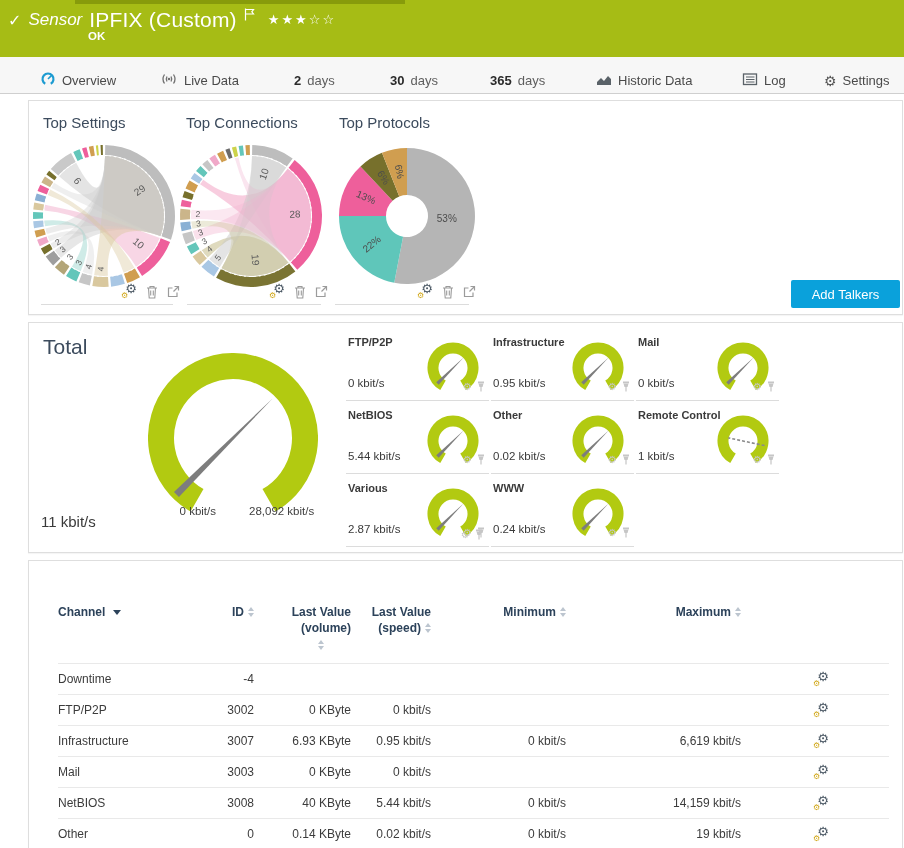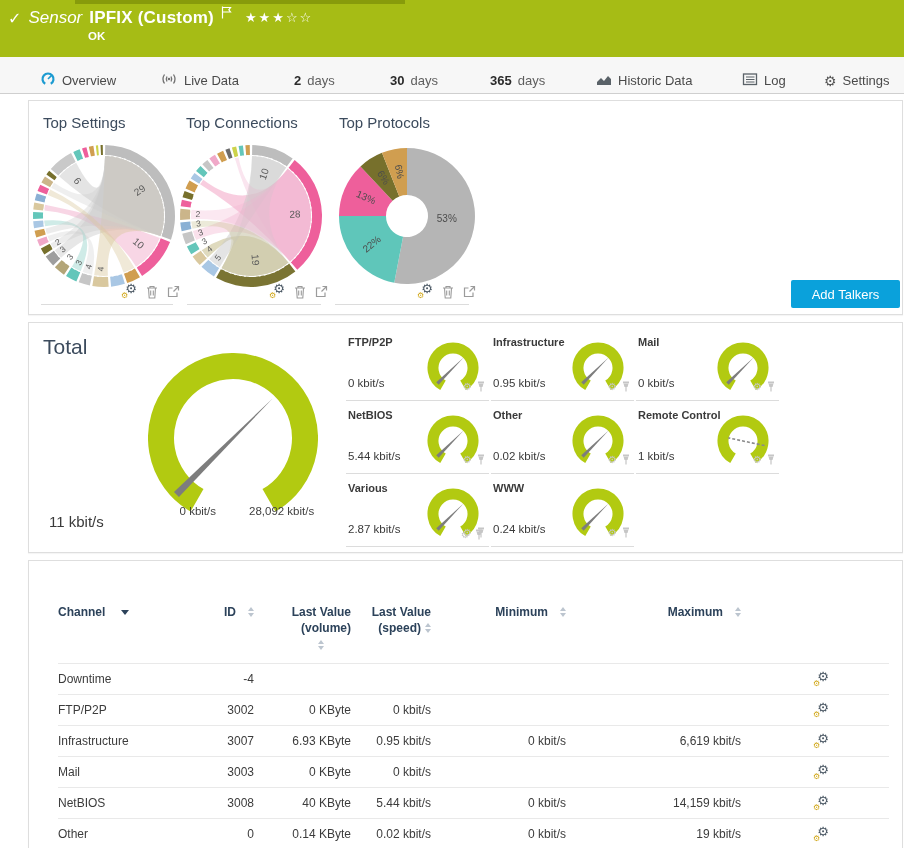--- a/index.html
+++ b/index.html
@@ -5,21 +5,21 @@
   html,body{margin:0;padding:0;}
   body{font-family:"Liberation Sans","DejaVu Sans",sans-serif;background:#fff;}
   .page{position:relative;width:904px;height:848px;overflow:hidden;background:#fff;}
 
   
   .sensor-header{position:absolute;left:0;top:0;width:904px;height:57px;background:#a6bc15;color:#fff;}
   .hdr-darkstrip{position:absolute;left:75px;top:0;width:330px;height:4px;background:#879b0b;}
   .hdr-line1{position:absolute;left:8px;top:8px;display:flex;align-items:center;gap:7px;}
   .hdr-check{font-size:16px;font-weight:bold;}
   .hdr-kind{font-style:italic;font-size:17px;}
-  .hdr-title{font-weight:bold;font-size:17px;letter-spacing:.2px;}
+  .hdr-title{font-weight:normal;font-size:21px;letter-spacing:.2px;}
   .hdr-flag{margin-top:-8px;}
   .hdr-stars{font-size:13px;letter-spacing:2px;margin-left:6px;margin-top:-2px;}
   .hdr-status{position:absolute;left:88px;top:30px;font-size:11.5px;font-weight:bold;}
 
   
   .tabbar{position:absolute;left:0;top:57px;width:904px;height:36px;background:#f7f7f7;border-bottom:1px solid #cfcfcf;}
   .tab{position:absolute;top:0;height:47px;display:flex;align-items:center;gap:6px;font-size:13px;color:#4a4a4a;cursor:pointer;}
   .tab .num{font-weight:bold;color:#2b2b2b;}
   .tab .unit{color:#5e5e5e;}
   .tab-overview{left:40px;padding-right:26px;}
@@ -49,35 +49,35 @@
   .dgear .g-small{position:absolute;left:0;bottom:-1px;font-size:8px;color:#d1a718;line-height:1;}
   .tool-svg{cursor:pointer;}
   .add-toplist{position:absolute;left:762px;top:179px;width:109px;height:28px;background:#0aa1db;color:#fff;
     font-size:13px;border:none;border-radius:2px;display:flex;align-items:center;justify-content:center;cursor:pointer;}
 
   
   .g-total-label{position:absolute;left:14px;top:12px;font-size:21px;color:#3c4b5d;}
   .g-total-svg{position:absolute;left:119px;top:30px;}
   .g-min{position:absolute;left:107px;top:182px;width:80px;text-align:right;font-size:11.5px;color:#3f3f3f;}
   .g-max{position:absolute;left:220px;top:182px;font-size:11.5px;color:#3f3f3f;}
-  .g-total-value{position:absolute;left:20px;top:190px;font-size:15px;color:#3a3a3a;}
+  .g-total-value{position:absolute;left:12px;top:190px;font-size:15px;color:#3a3a3a;}
   .g-corner{display:flex;gap:4px;align-items:center;color:#c6c6c6;}
   .g-corner .mini-gear{font-size:10px;line-height:1;cursor:pointer;}
   .g-total-corner{position:absolute;left:432px;top:206px;}
   .g-grid{position:absolute;left:317px;top:8px;display:grid;grid-template-columns:143px 143px 143px;grid-auto-rows:70px;column-gap:2px;row-gap:3px;}
   .gcell{position:relative;border-bottom:1px solid #dcdcdc;}
   .gcell .gname{position:absolute;left:2px;top:5px;font-size:11px;font-weight:bold;color:#3a3a3a;}
   .gcell .gsvg{position:absolute;left:81px;top:11px;}
   .gcell .gvalue{position:absolute;left:2px;top:46px;font-size:11.5px;color:#3a3a3a;}
   .gcell .g-corner{position:absolute;right:3px;top:50px;}
 
   
   .trow{display:grid;grid-template-columns:150px 46px 97px 80px 135px 175px 160px;margin-left:29px;align-items:center;}
   .t-head{position:absolute;left:0;top:44px;width:860px;font-size:12px;font-weight:bold;color:#2c425a;align-items:start;}
-  .hcell{display:flex;justify-content:flex-end;align-items:center;gap:12px;}
+  .hcell{display:flex;justify-content:flex-end;align-items:center;gap:4px;}
   .hcell.left{justify-content:flex-start;}
   .hcol{display:flex;flex-direction:column;align-items:flex-end;gap:2px;}
   .hcol .arr-center{align-self:center;margin-top:3px;}
   .caret{width:0;height:0;border-left:4px solid transparent;border-right:4px solid transparent;border-top:5px solid #2c425a;margin-left:4px;}
   .sorter{display:inline-flex;flex-direction:column;gap:2px;cursor:pointer;}
   .sorter i{width:0;height:0;border-left:3.5px solid transparent;border-right:3.5px solid transparent;}
   .sorter .up{border-bottom:4px solid #bcc5cf;}
   .sorter .dn{border-top:4px solid #bcc5cf;}
   .t-body{position:absolute;left:0;top:102px;width:860px;}
   .t-body .trow{height:30px;border-top:1px solid #e9e9e9;font-size:12px;color:#3c3c3c;}

